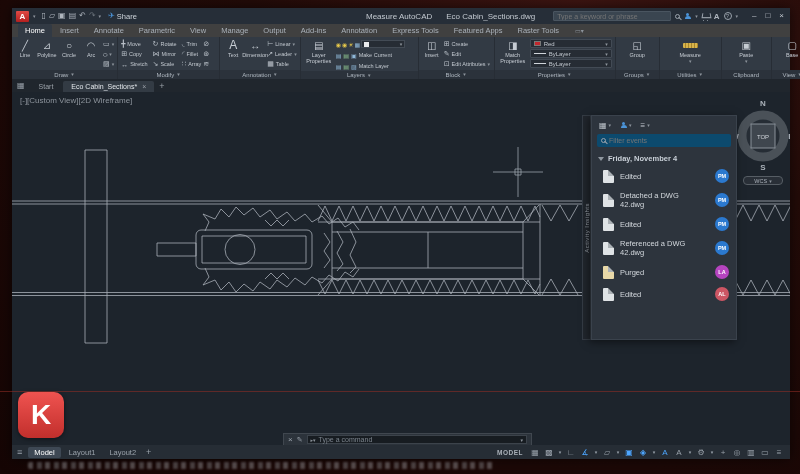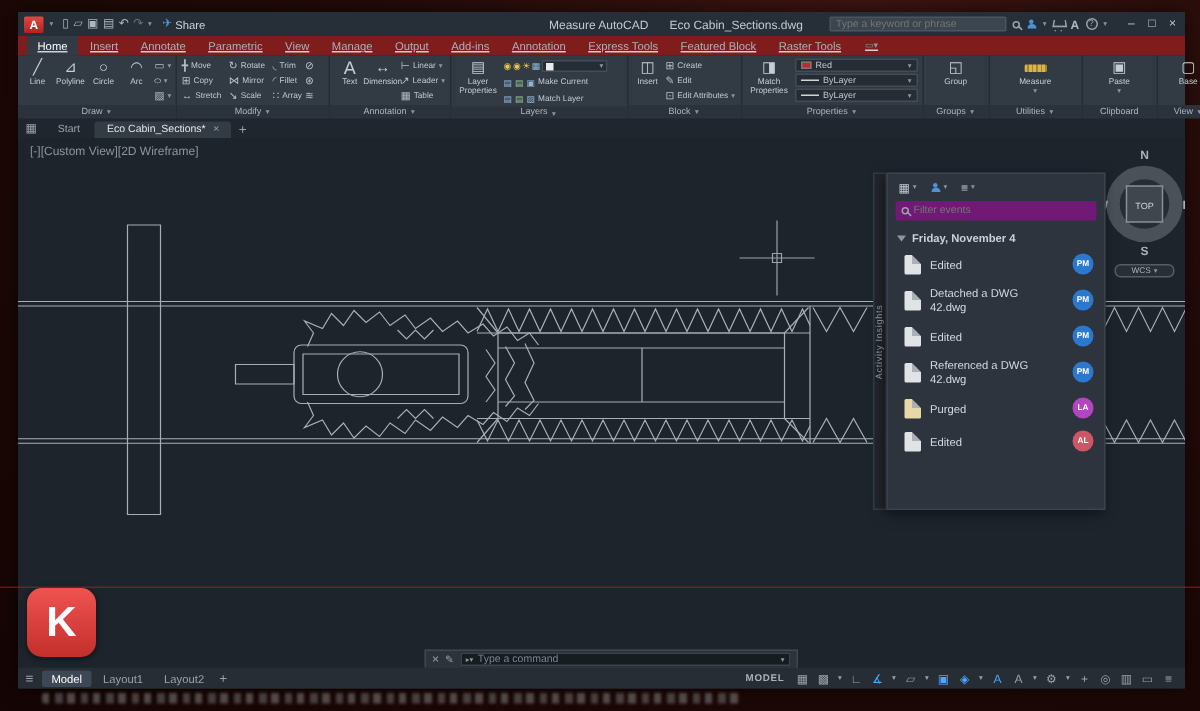--- a/index.html
+++ b/index.html
@@ -33,21 +33,21 @@
   .cart { width:8px; height:6px; position:relative; display:inline-block; }
   .cart::before { content:""; position:absolute; left:0; top:0; width:7px; height:4px; border:1px solid #9aa2ab; border-top:none; transform:perspective(6px) rotateX(14deg); }
   .cart::after { content:""; position:absolute; left:1px; bottom:-2px; width:1.5px; height:1.5px; background:#9aa2ab; border-radius:50%; box-shadow:4px 0 0 #9aa2ab; }
   .helpc { width:8px; height:8px; border-radius:50%; border:1px solid #9aa2ab; color:#9aa2ab; font-size:6px;
     display:inline-flex; align-items:center; justify-content:center; }
   .adsk { font-size:8px; color:#aeb5bd; font-weight:bold; }
   .winbtns { display:flex; gap:9px; margin-left:10px; margin-right:2px; }
   .winbtn { font-size:8px; color:#c3c9d0; line-height:10px; }
 
   
-  .rtabs { height:13px; background:#7f1d1d; display:flex; align-items:center; padding:0 6px; gap:1px; flex:0 0 auto;text-decoration:underline; }
+  .rtabs { height:13px; background:#404040; display:flex; align-items:center; padding:0 6px; gap:1px; flex:0 0 auto; }
   .rtab { font-size:7.5px; color:#aab1b9; padding:2px 7px 2px; }
   .rtab.active { background:#323a44; color:#fff; border-radius:2px 2px 0 0; }
   .rtab-end { margin-left:8px; font-size:6px; color:#8d949c; }
 
   
   .ribbon { height:42px; background:#323a44; display:flex; flex:0 0 auto; }
   .rpanel { display:flex; flex-direction:column; border-right:1px solid #272d35; }
   .pbody { flex:1; display:flex; gap:2px; padding:2px 3px 0; align-items:flex-start; }
   .plabel { height:9px; font-size:6px; color:#aeb6bf; background:#2b323b; display:flex; align-items:center; justify-content:center; gap:2px; }
   .plabel .pcaret { font-size:4.5px; color:#8d949c; }
@@ -92,21 +92,21 @@
 
   
   .ai-side { position:absolute; left:570px; top:23px; width:9px; height:225px; background:#21262d; border:1px solid #343b44;
     z-index:9; display:flex; align-items:center; justify-content:center; }
   .ai-side span { writing-mode:vertical-rl; transform:rotate(180deg); font-size:6px; letter-spacing:.5px; color:#99a0a8; }
   .ai-panel { position:absolute; left:579px; top:23px; width:146px; height:225px; background:#2d343d;
     border:1px solid #3a424c; box-shadow:-2px 2px 8px rgba(0,0,0,.5); z-index:10; display:flex; flex-direction:column; }
   .ai-toolbar { height:18px; display:flex; align-items:center; gap:9px; padding:0 7px; flex:0 0 auto; }
   .ai-tool { display:flex; align-items:center; gap:2px; color:#c2c8cf; font-size:8px; }
   .ai-tool .tcaret { font-size:5px; }
-  .ai-search { margin:0 5px 4px; height:13px; background:#701a75; border:none; border-radius:2px; display:flex;
+  .ai-search { margin:0 5px 4px; height:13px; background:#0c4a6e; border:none; border-radius:2px; display:flex;
     align-items:center; gap:3px; padding:0 4px; flex:0 0 auto; }
   .ai-search input { background:transparent; border:none; outline:none; font-size:7px; color:#9aa2ab; width:110px; }
   .ai-hdr { padding:3px 6px 2px; color:#c9d0d8; font-weight:bold; font-size:7.5px; display:flex; align-items:center; gap:4px; flex:0 0 auto; }
   .dcar { width:0; height:0; border-left:3px solid transparent; border-right:3px solid transparent; border-top:4px solid #8f97a0; }
   .ai-item { display:flex; align-items:center; gap:6px; padding:4px 7px 4px 11px; flex:0 0 auto; }
   .ai-doc { width:11px; height:13px; background:#dfe3e6; border-radius:1px; position:relative; flex:0 0 auto; }
   .ai-doc::after { content:""; position:absolute; right:0; top:0; border:3px solid; border-color:#2d343d #2d343d #aab0b5 #aab0b5; }
   .ai-doc.y { background:#e8d8a8; }
   .ai-tx { flex:1; }
   .ai-t, .ai-f { font-size:7.5px; color:#d4d9de; line-height:9px; }
@@ -190,21 +190,21 @@
     <div class="rtab active">Home</div>
     <div class="rtab">Insert</div>
     <div class="rtab">Annotate</div>
     <div class="rtab">Parametric</div>
     <div class="rtab">View</div>
     <div class="rtab">Manage</div>
     <div class="rtab">Output</div>
     <div class="rtab">Add-ins</div>
     <div class="rtab">Annotation</div>
     <div class="rtab">Express Tools</div>
-    <div class="rtab">Featured Block</div>
+    <div class="rtab">Featured Apps</div>
     <div class="rtab">Raster Tools</div>
     <span class="rtab-end">▭▾</span>
   </div>
 
   <div class="ribbon">
 
     <div class="rpanel" style="flex:0 0 84px">
       <div class="pbody">
         <div class="rbig">
           <span class="g">╱</span>

